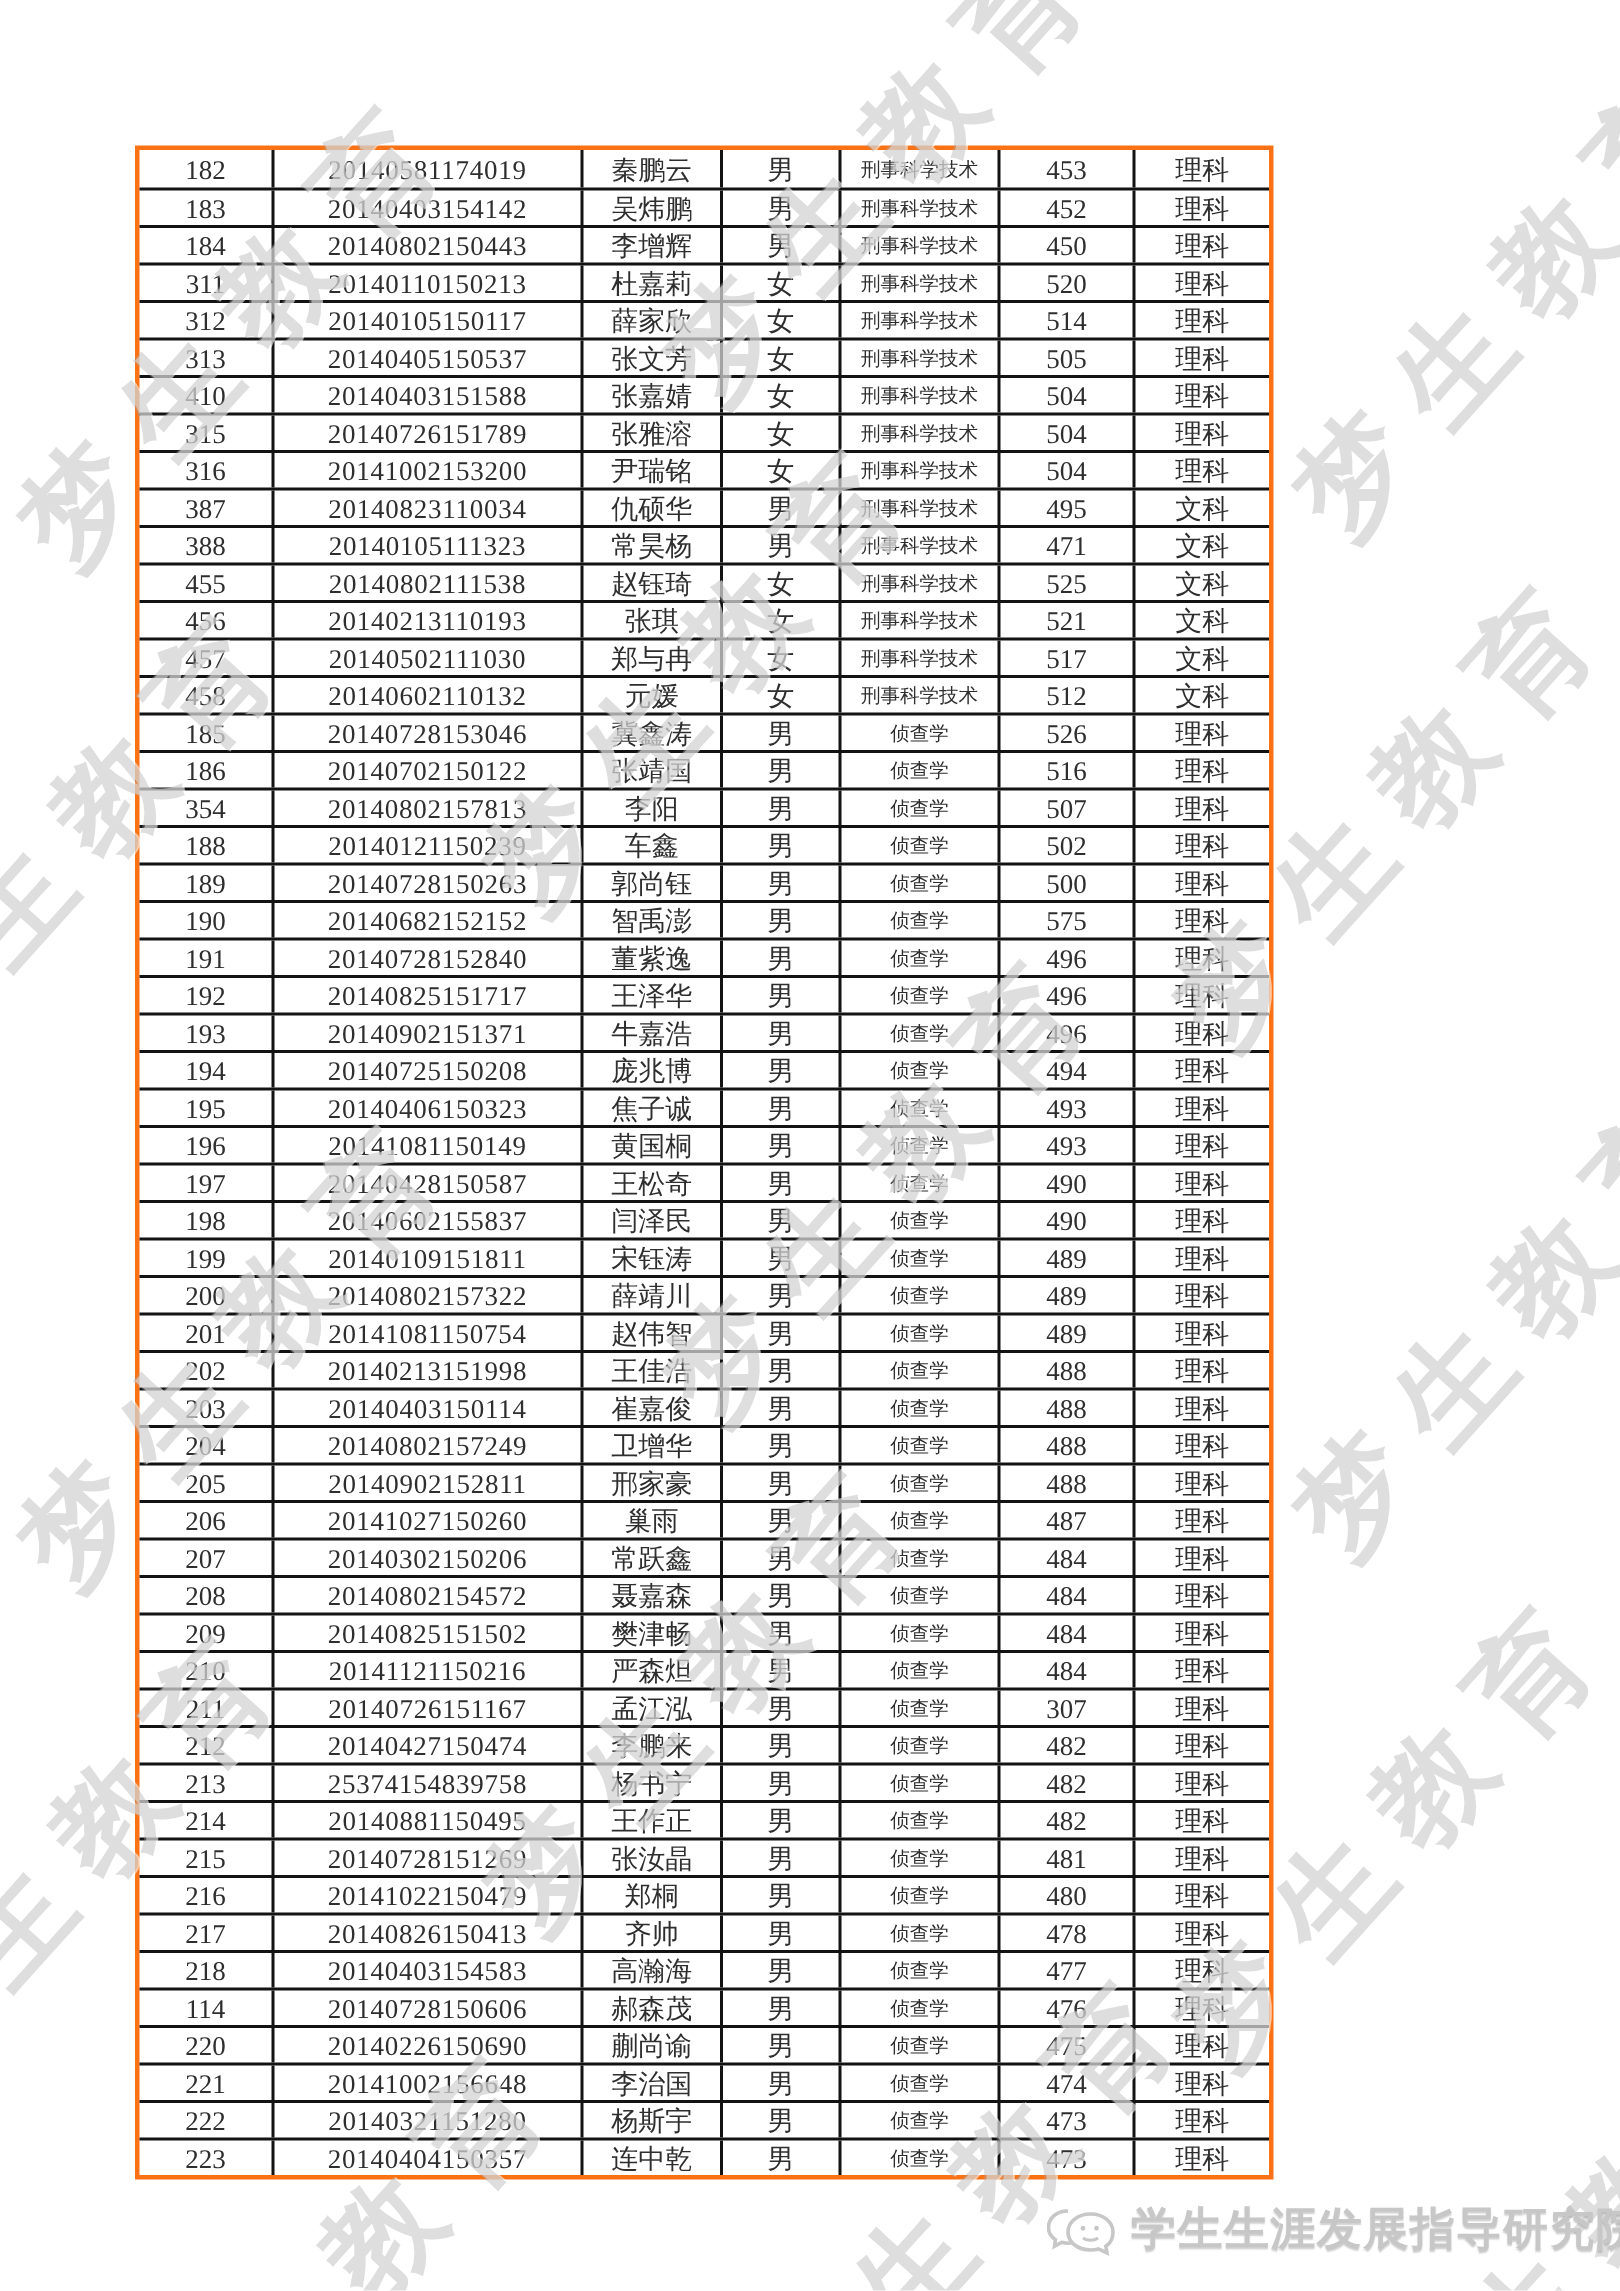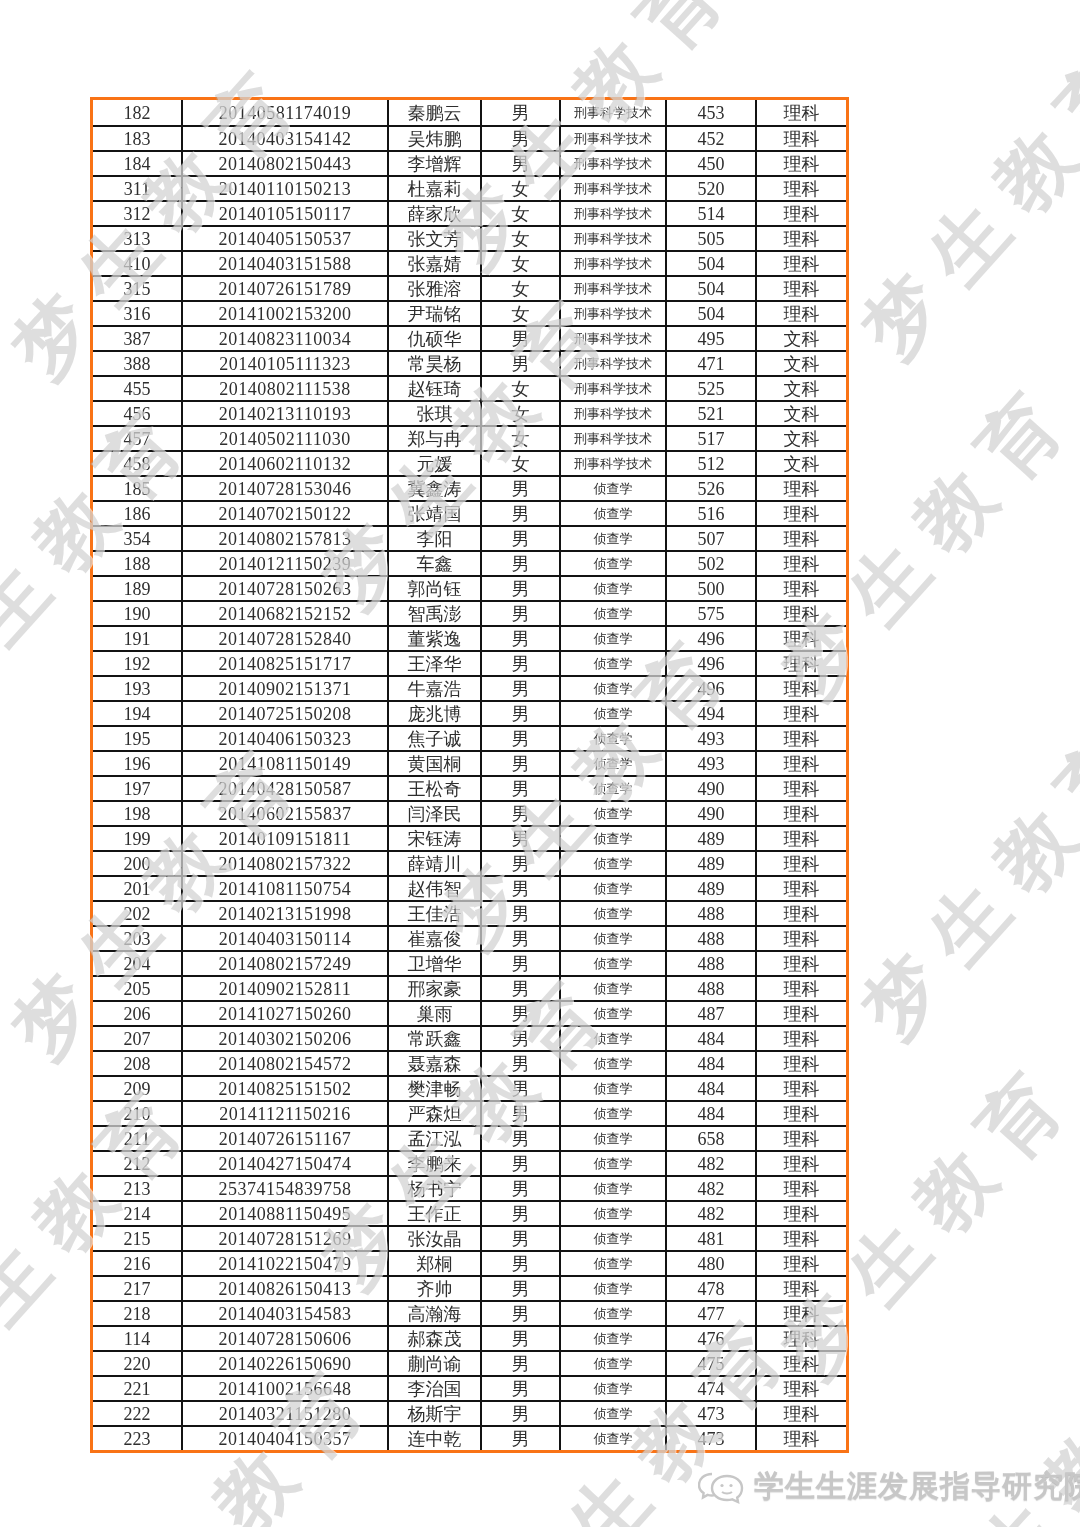--- a/index.html
+++ b/index.html
@@ -447,21 +447,21 @@
         <div class="tcell c4">侦查学</div>
         <div class="tcell c5">484</div>
         <div class="tcell c6">理科</div>
       </div>
       <div class="trow">
         <div class="tcell c0">211</div>
         <div class="tcell c1">20140726151167</div>
         <div class="tcell c2">孟江泓</div>
         <div class="tcell c3">男</div>
         <div class="tcell c4">侦查学</div>
-        <div class="tcell c5">658</div>
+        <div class="tcell c5">307</div>
         <div class="tcell c6">理科</div>
       </div>
       <div class="trow">
         <div class="tcell c0">212</div>
         <div class="tcell c1">20140427150474</div>
         <div class="tcell c2">李鹏来</div>
         <div class="tcell c3">男</div>
         <div class="tcell c4">侦查学</div>
         <div class="tcell c5">482</div>
         <div class="tcell c6">理科</div>

